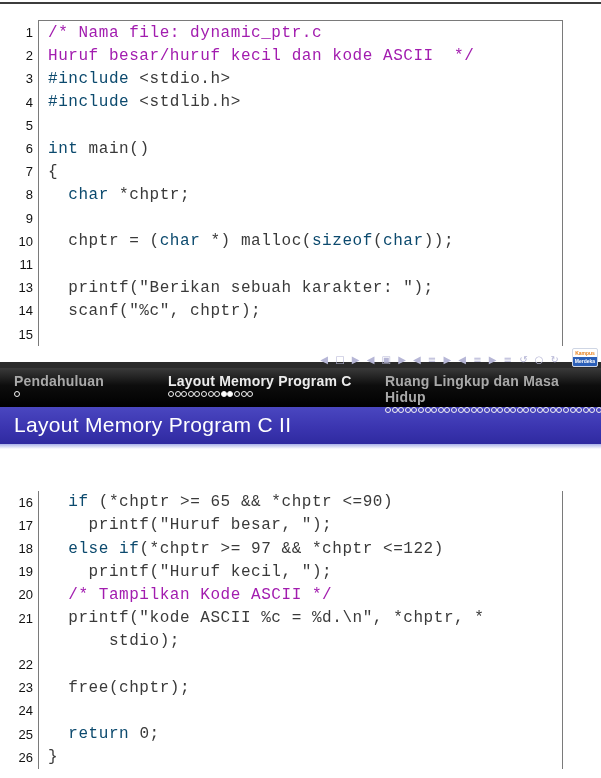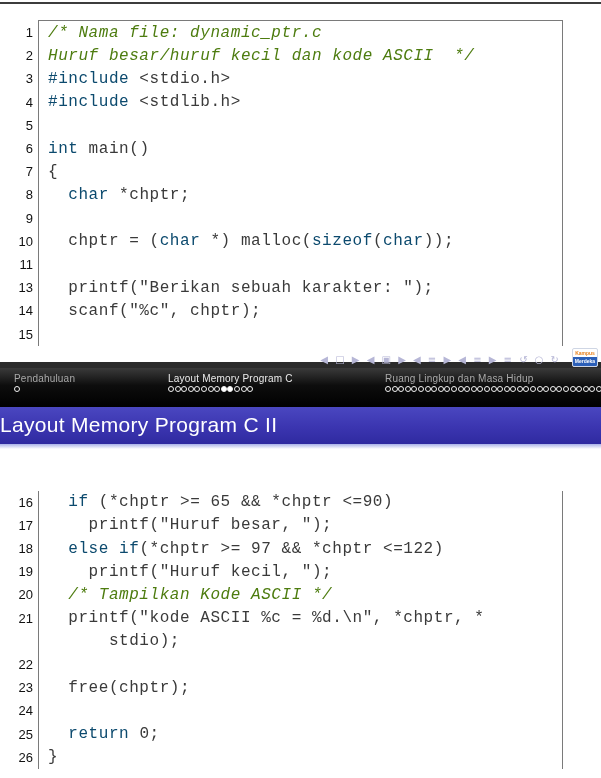--- a/index.html
+++ b/index.html
@@ -10,46 +10,46 @@
   
   .codebox{position:relative;margin-left:38px;width:523px;
            border-left:1px solid #7a7a7a;border-right:1px solid #7a7a7a;}
   .codebox.boxed{border-top:1px solid #7a7a7a;}
   .crow{position:relative;height:23.2px;display:flex;align-items:center;}
   .lnum{position:absolute;left:-36px;width:30px;text-align:right;
         font:13px "Liberation Sans",sans-serif;color:#111;}
   .ctext{padding-left:9px;font-family:"Liberation Mono",monospace;
          font-size:16px;letter-spacing:0.55px;white-space:pre;color:#3a3a3a;}
   .kw{color:#0c4a6e;}
-  .cmt{font-style:italic;color:#4d7c0f;}
+  .cmt{color:#a21caf;}
 
   
   .navrow{height:12px;margin-top:3px;text-align:right;padding-right:40px;}
   .navsyms{font-family:"DejaVu Sans",sans-serif;font-size:10px;color:#b6b6d6;
            letter-spacing:2px;cursor:pointer;}
   .logo{position:absolute;top:348px;right:3px;width:24px;height:17px;
         border:1px solid #cfd6e4;border-radius:2px;overflow:hidden;
         font-size:5px;line-height:8px;text-align:center;background:#fff;}
   .logo .l1{color:#e8821e;font-weight:bold;height:8px;}
   .logo .l2{background:#2b5fb8;color:#fff;font-weight:bold;height:9px;}
 
   
   .sepstrip{height:6px;background:#2b2b2b;margin-top:1px;}
   .s2header{position:relative;height:39px;
             background:linear-gradient(180deg,#3a3a3a 0%,#0d0d0d 45%,#000 100%);}
   .sec{position:absolute;top:5px;cursor:pointer;}
-  .sec .slabel{font-size:10px;color:#a9a9a9;letter-spacing:0.2px;}
+  .sec .slabel{font-size:14px;color:#a9a9a9;letter-spacing:0.2px;font-weight:bold;}
   .sec.current .slabel{color:#ececec;}
   .dots{margin-top:2px;display:flex;}
   .dot{width:6px;height:6px;box-sizing:border-box;border:1px solid #f2f2f2;
        border-radius:50%;margin-right:0.6px;background:transparent;}
   .dot.filled{background:#fff;}
   .sec1{left:14px;} .sec2{left:168px;} .sec3{left:385px;}
 
-  .titlebar{height:37px;display:flex;align-items:center;
+  .titlebar{height:37px;display:flex;align-items:center;padding-left:14px;
             background:linear-gradient(180deg,#4a47c0 0%,#3b35b0 55%,#2f2aa0 100%);}
   .titlebar span{color:#fff;font-size:21px;letter-spacing:0.3px;}
   .titleglow{height:5px;background:linear-gradient(180deg,#aab2e8,#ffffff);}
 
   .codebox2{margin-top:42px;}
 </style>
 </head>
 <body>
 
 <div class="topline"></div>

